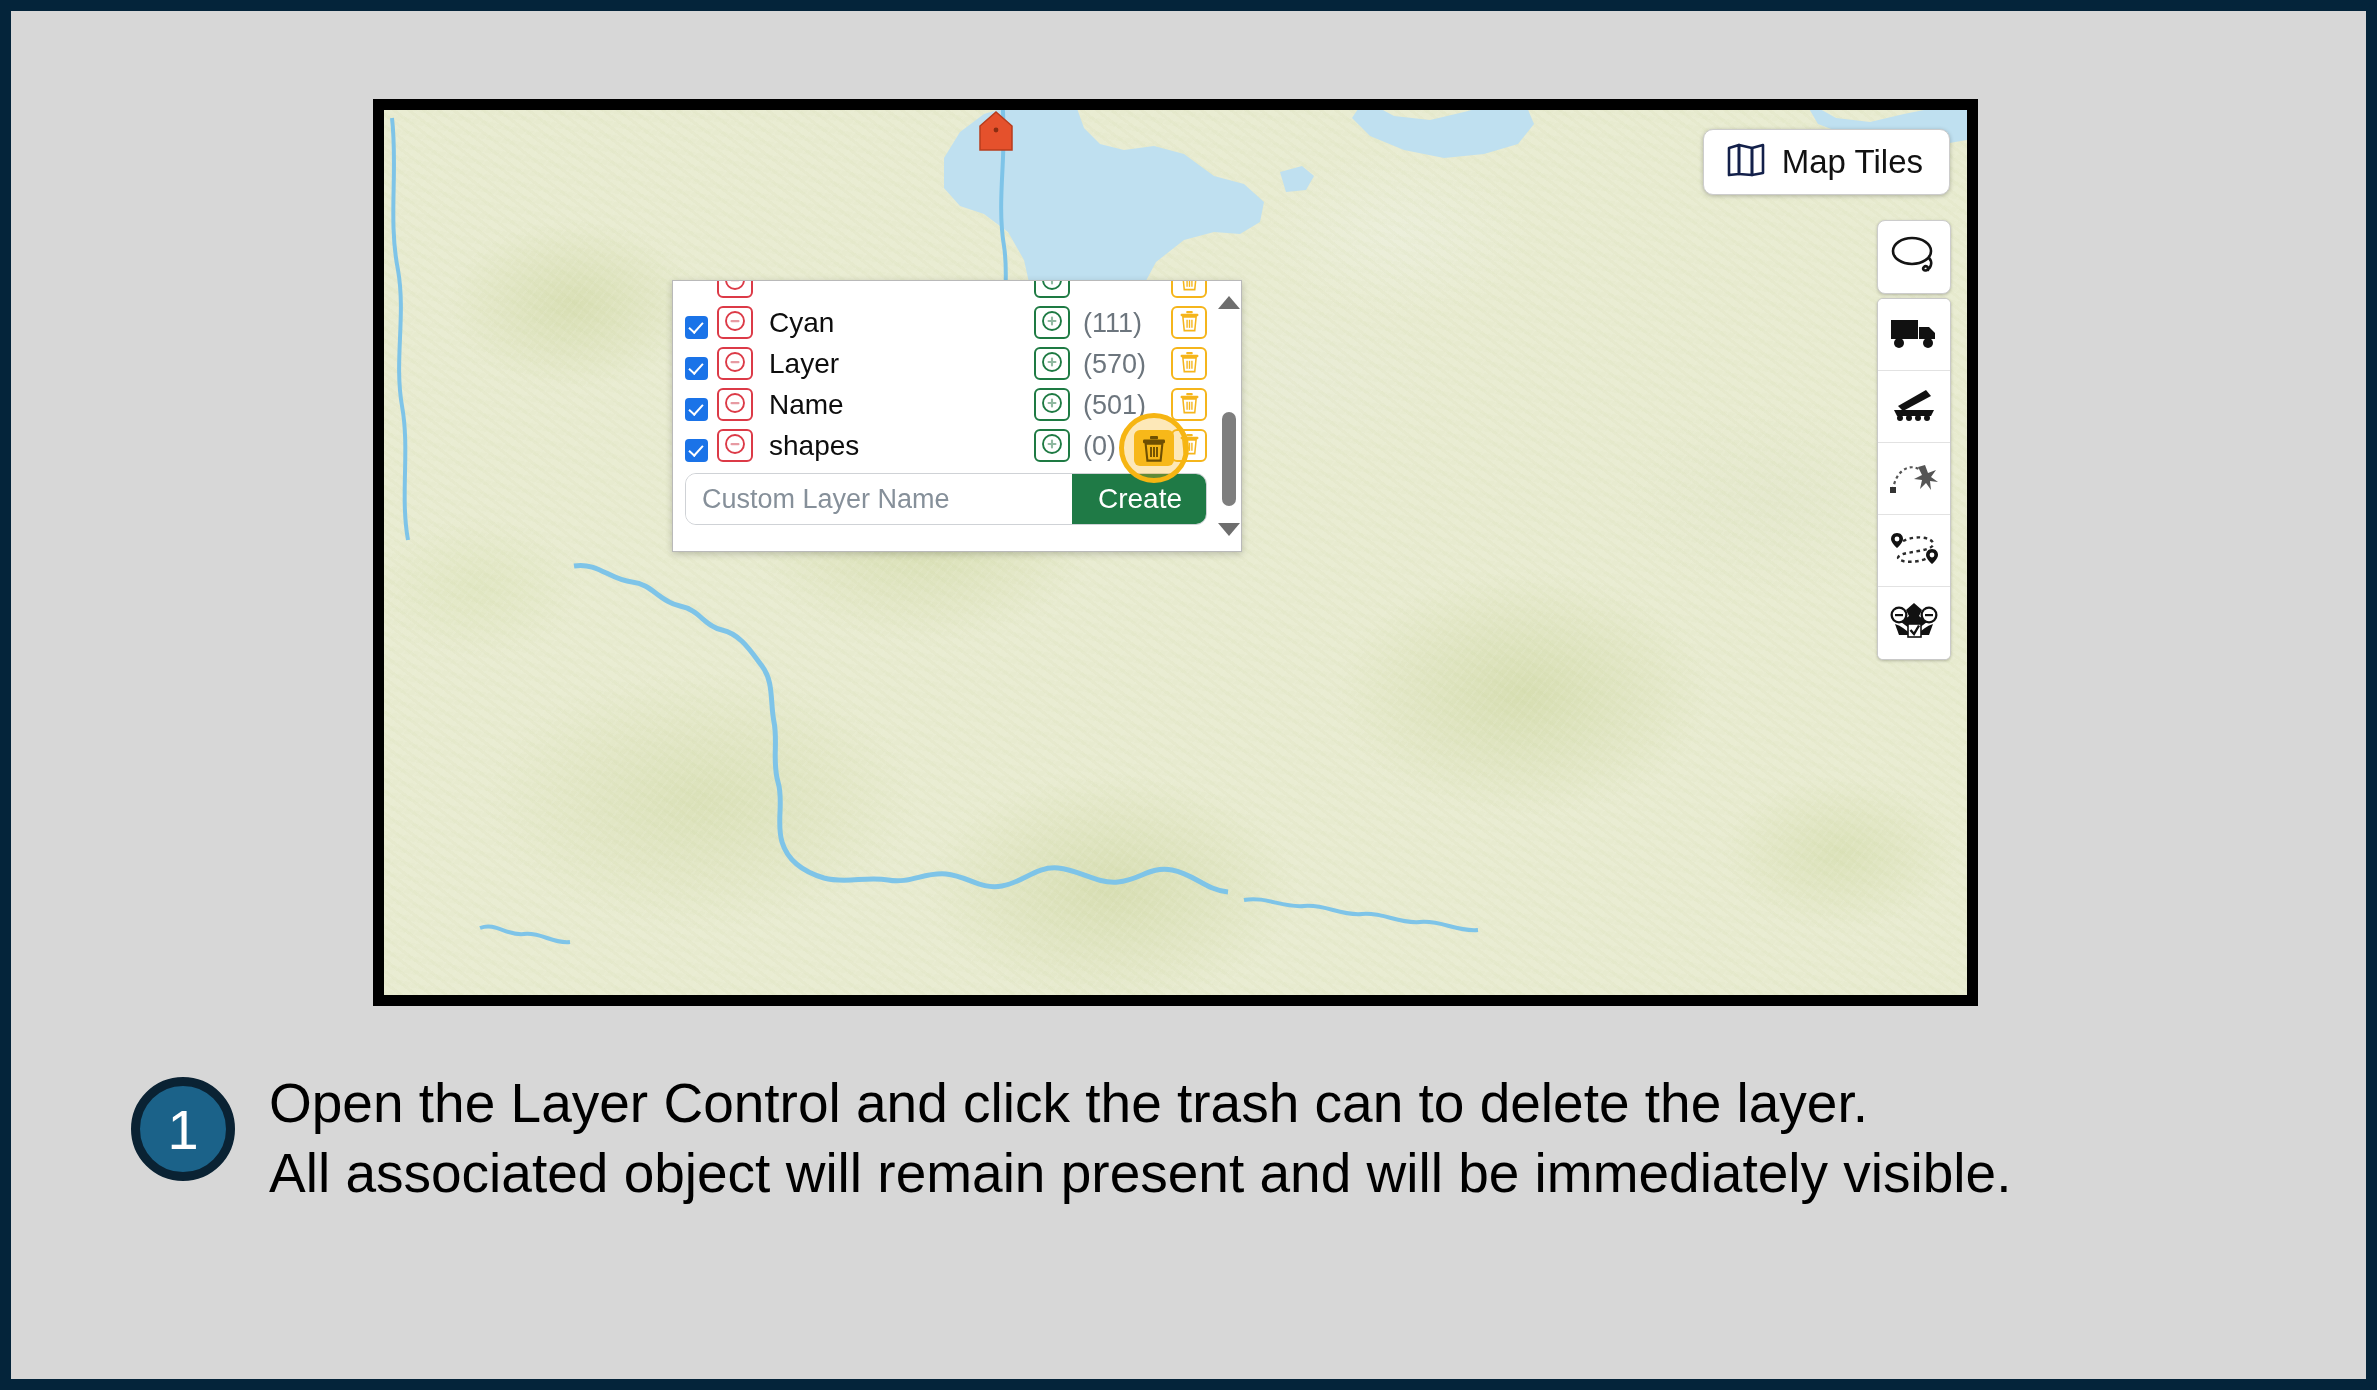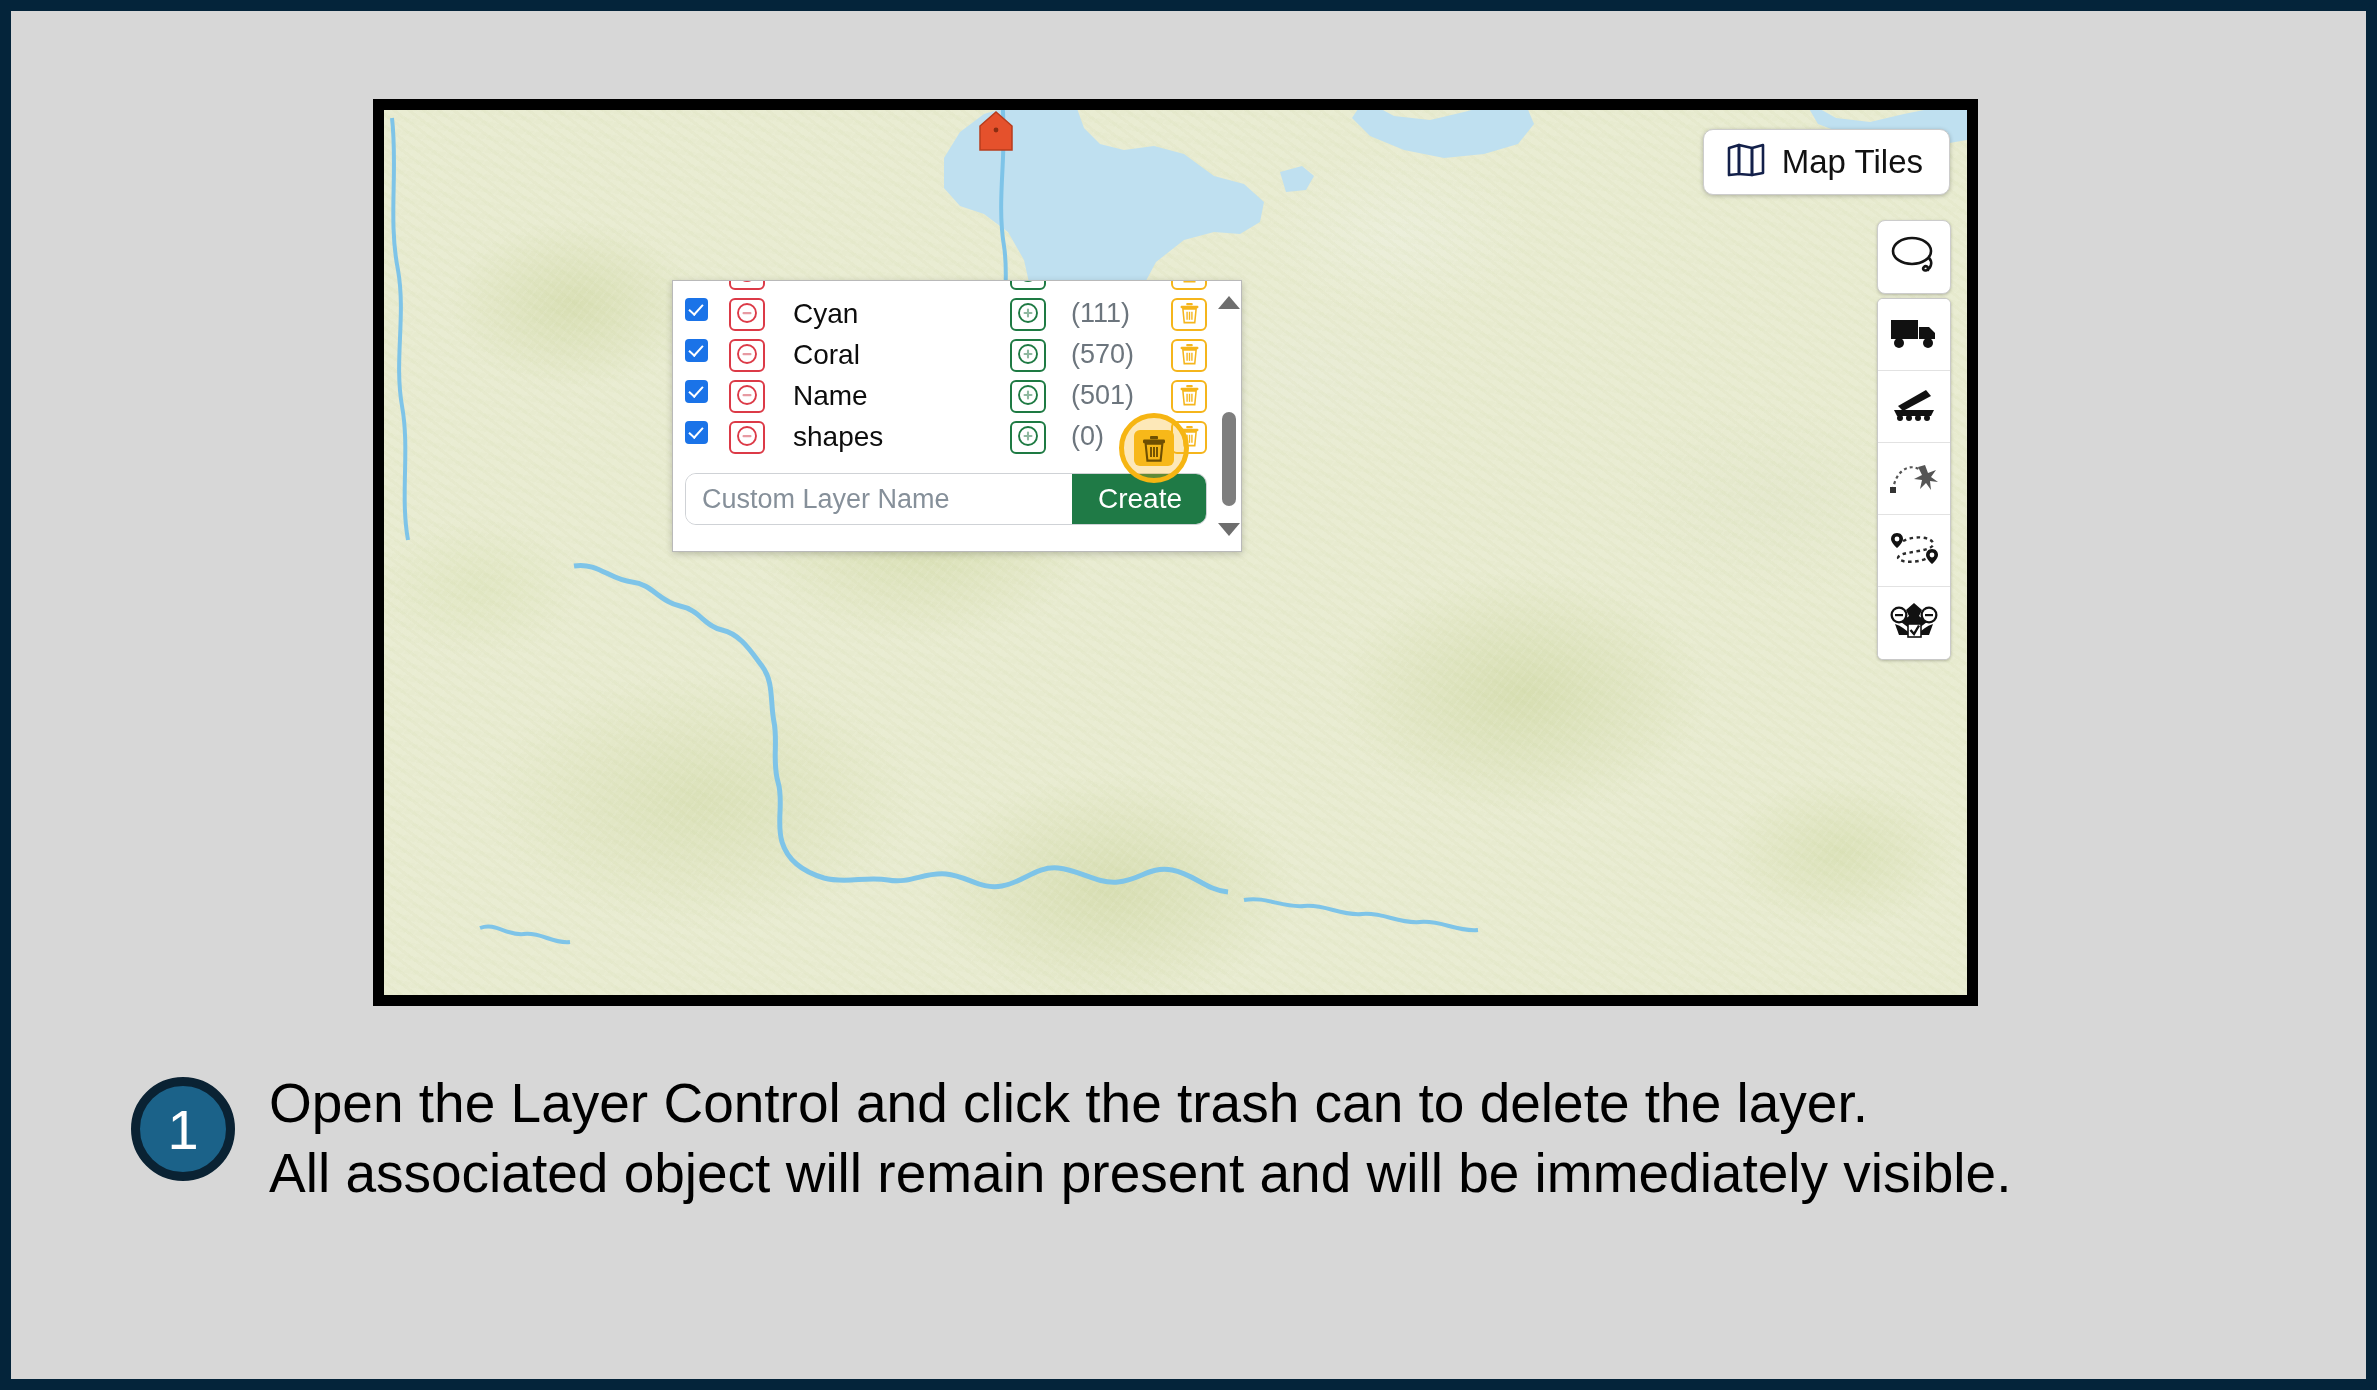--- a/index.html
+++ b/index.html
@@ -132,23 +132,23 @@
     overflow: hidden;
   }
   .layer-rows {
     position: absolute;
     left: 0; top: -24px;
     right: 0;
     padding: 0 12px;
     box-sizing: border-box;
   }
   .layer-row {
-    display: flex; align-items: flex-start;
+    display: flex; align-items: flex-end;
     height: 41px;
-    gap: 12px;
+    gap: 0;
   }
   .layer-row.ghost { opacity: 1; }
 
   .chk {
     width: 23px; height: 23px;
     border-radius: 4px;
     background: #1a73e8;
     position: relative;
     flex: 0 0 auto;
     margin-right: 9px;
@@ -516,21 +516,21 @@
                   </div>
                 </div>
                 <div class="layer-row">
                   <div class="chk"></div>
                   <div class="icon-btn minus">
                     <span><svg width="22" height="22" viewBox="0 0 22 22" aria-hidden="true">
       <circle cx="11" cy="11" r="9" fill="none" stroke="#dc3a47" stroke-width="1.9"></circle>
       <rect x="6.5" y="10" width="9" height="2.2" rx="1" fill="#e79aa2"></rect>
                       </svg></span>
                   </div>
-                  <div class="layer-name">Coral</div>
+                  <div class="layer-name">Layer</div>
                   <div class="plus-wrap">
                     <div class="icon-btn plus">
         <span><svg width="22" height="22" viewBox="0 0 22 22" aria-hidden="true">
       <circle cx="11" cy="11" r="9" fill="none" stroke="#1e7a43" stroke-width="1.9"></circle>
       <rect x="6.5" y="10" width="9" height="2.1" rx="1" fill="#8fb8a0"></rect>
       <rect x="9.95" y="6.5" width="2.1" height="9" rx="1" fill="#8fb8a0"></rect>
                         </svg></span>
                     </div>
                   </div>
                   <div class="count">(570)</div>

